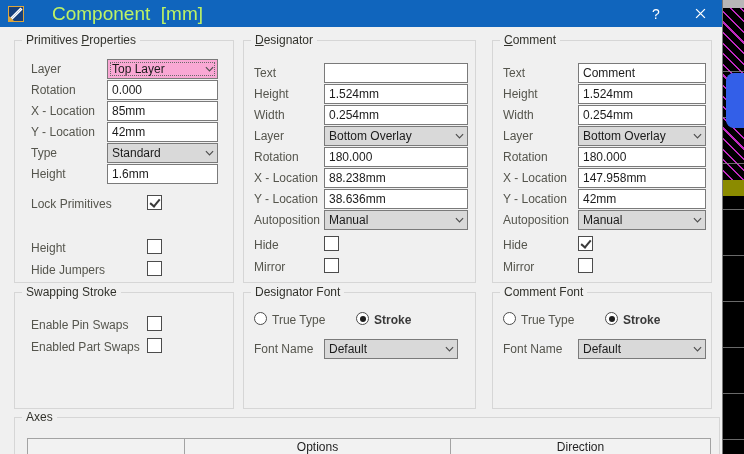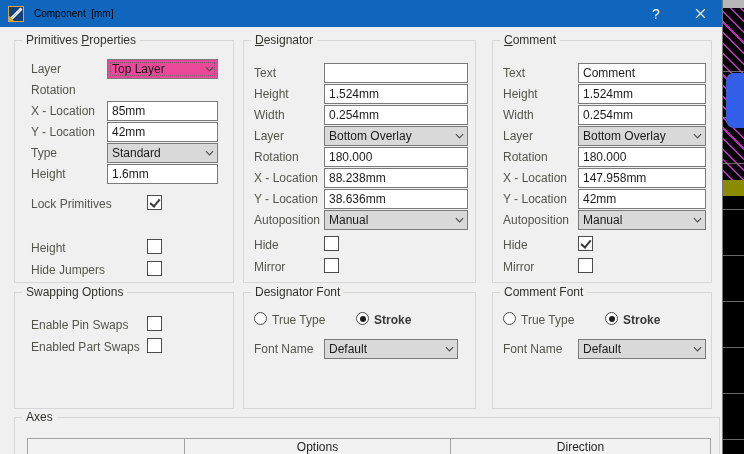--- a/index.html
+++ b/index.html
@@ -12,21 +12,21 @@
   
   .dialog{
     position:absolute;left:0;top:0;width:722px;height:454px;
     background:#f0f0f0;border-right:1px solid #787878;overflow:hidden;
   }
   .titlebar{
     position:absolute;left:0;top:0;right:0;height:27px;background:#1065bd;
     display:flex;align-items:center;
   }
   .appicon{width:16px;height:16px;margin-left:8px;flex:0 0 auto;}
-  .title-text{color:#000000;font-size:10px;margin-left:10px;white-space:pre;flex:1 1 auto;}
+  .title-text{color:#bef264;font-size:19px;margin-left:28px;white-space:pre;flex:1 1 auto;}
   .tb-btn{width:44px;height:27px;display:flex;align-items:center;justify-content:center;flex:0 0 auto;cursor:default;}
   .tb-btn span{color:#fff;font-size:14px;}
   .tb-btn svg{width:11px;height:11px;}
 
   
   .group{position:absolute;border:1px solid #d6d6d6;background:#f0f0f0;}
   .gtitle{
     position:absolute;top:-8px;left:7px;background:#f0f0f0;padding:0 4px;
     font-size:12px;color:#32322c;line-height:15px;white-space:nowrap;
   }
@@ -43,21 +43,21 @@
   input.ctrl{
     border:1px solid #7a7a7a;background:#fff;color:#1b1b1b;padding:0 4px;margin:0;
   }
   .combo{
     border:1px solid #7a7a7a;background:#d9d9d9;display:flex;align-items:center;
     padding-left:4px;cursor:default;
   }
   .combo .cval{flex:1 1 auto;color:#1b1b1b;white-space:nowrap;overflow:hidden;}
   .combo .chev{flex:0 0 auto;width:16px;display:flex;justify-content:center;}
   .combo .chev svg{width:9px;height:6px;}
-  .combo.focused{background:#ec4899;outline:1px dotted #6b6b6b;outline-offset:-4px;}
+  .combo.focused{background:#f9a8d4;outline:1px dotted #6b6b6b;outline-offset:-4px;}
 
   
   .g1 .flabel{left:16px}   .g1 .ctrl{left:92px;width:111px}   .g1 .cb{left:132px}
   .g2 .flabel{left:10px}   .g2 .ctrl{left:80px;width:144px}   .g2 .cb{left:80px}
   .g3 .flabel{left:10px}   .g3 .ctrl{left:85px;width:128px}   .g3 .cb{left:85px}
   .gsw .flabel{left:16px}  .gsw .cb{left:132px}
   .gf2 .ctrl{left:80px;width:134px}
   .gf3 .ctrl{left:85px;width:128px}
   .gf2 .flabel,.gf3 .flabel{left:10px}
 
@@ -137,20 +137,21 @@
         <span class="cval">Top Layer</span>
         <span class="chev">
             <svg viewBox="0 0 10 6">
               <path d="M1 1 L5 5 L9 1" fill="none" stroke="#4e4e4e" stroke-width="1.3"></path>
             </svg>
           </span>
       </div>
     </div>
     <div class="row" style="top:39px">
       <span class="flabel">Rotation</span>
+      <input class="ctrl" value="0.000" style="">
     </div>
     <div class="row" style="top:60px">
       <span class="flabel">X - Location</span>
       <input class="ctrl" value="85mm" style="">
     </div>
     <div class="row" style="top:81px">
       <span class="flabel">Y - Location</span>
       <input class="ctrl" value="42mm" style="">
     </div>
     <div class="row" style="top:102px">
@@ -295,21 +296,21 @@
       <span class="flabel">Hide</span>
       <span class="cb checked"></span>
     </div>
     <div class="row" style="top:216px">
       <span class="flabel">Mirror</span>
       <span class="cb"></span>
     </div>
   </div>
 
   <div class="group gsw" style="left:14px;top:292px;width:218px;height:115px">
-    <div class="gtitle"><span>Swapping Options</span></div>
+    <div class="gtitle"><span>Swapping Stroke</span></div>
     <div class="row" style="top:22px">
       <span class="flabel">Enable Pin Swaps</span>
       <span class="cb"></span>
     </div>
     <div class="row" style="top:44px">
       <span class="flabel">Enabled Part Swaps</span>
       <span class="cb"></span>
     </div>
   </div>
 

